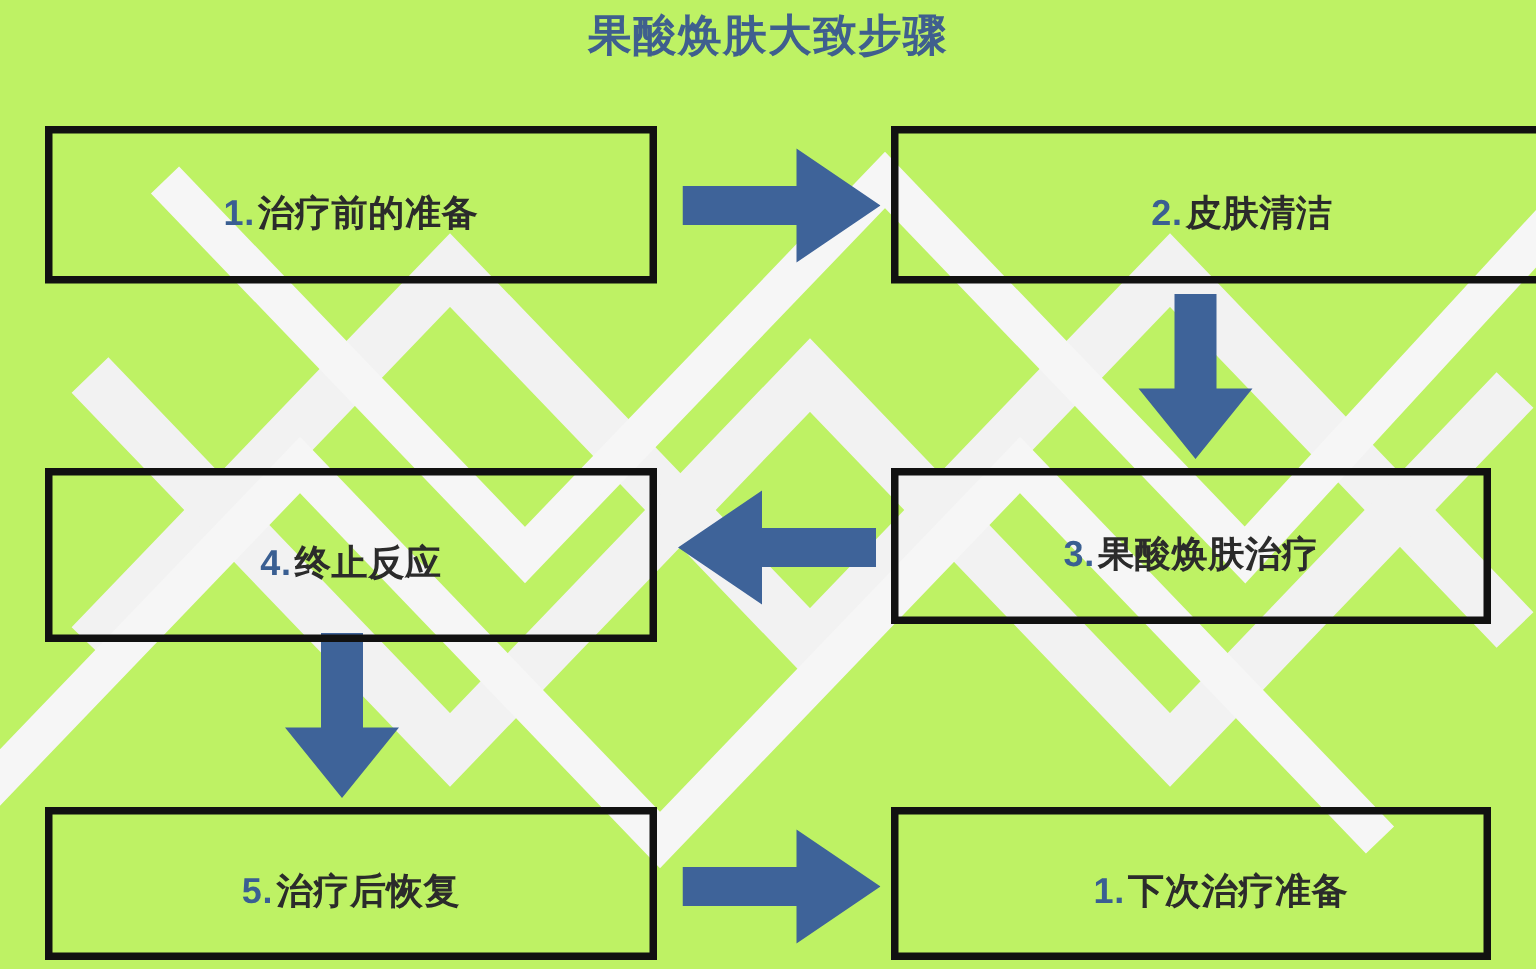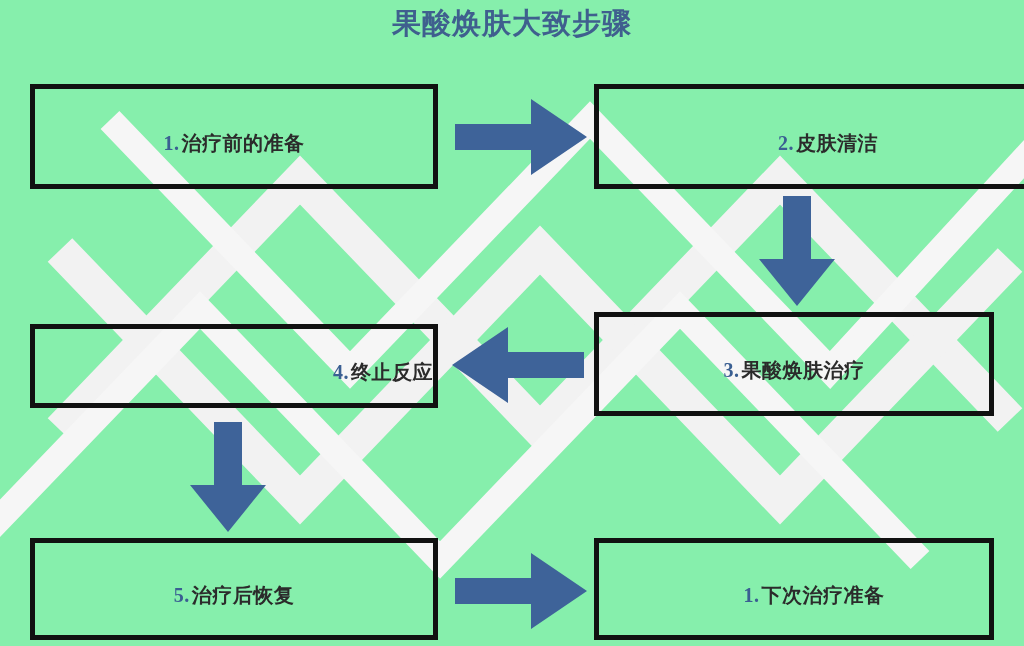--- a/index.html
+++ b/index.html
@@ -11,23 +11,22 @@
     height: 646px;
     background: #ffffff;
     font-family: "Liberation Sans", "DejaVu Sans", sans-serif;
     overflow: hidden;
   }
 
   #canvas {
     position: relative;
     width: 1024px;
     height: 646px;
-    background: #86efac;
+    background: #bef264;
     overflow: hidden;
-    font-family: Liberation Serif, serif;
   }
 
   
   #watermark {
     position: absolute;
     left: 0; top: 0;
     width: 1024px;
     height: 646px;
     z-index: 0;
     pointer-events: none;
@@ -53,39 +52,39 @@
     position: absolute;
     box-sizing: border-box;
     border: 5px solid #111111;
     background: transparent;
     display: flex;
     align-items: center;
     justify-content: center;
     z-index: 4;
   }
   .step-label {
-    font-size: 20px;
+    font-size: 24px;
     font-weight: bold;
     color: #2b2b2b;
     white-space: nowrap;
     letter-spacing: 0.5px;
     line-height: 1;
     margin-top: 12px;
   }
   .step-num {
     color: #3a5f92;
     font-weight: bold;
     margin-right: 2px;
   }
 
   
   #box-1 { left: 30px;  top: 84px;  width: 408px; height: 105px; }
   #box-2 { left: 594px; top: 84px;  width: 468px; height: 105px; }
   #box-3 { left: 594px; top: 312px; width: 400px; height: 104px; }
-  #box-4 { left: 30px;  top: 324px; width: 408px; height: 84px; justify-content: flex-end; }
+  #box-4 { left: 30px;  top: 312px; width: 408px; height: 116px; }
   #box-5 { left: 30px;  top: 538px; width: 408px; height: 102px; }
   #box-6 { left: 594px; top: 538px; width: 400px; height: 102px; padding-left: 40px; }
 
   
   .arrow {
     position: absolute;
     z-index: 3;
   }
   #arrow-1-2 { left: 455px; top: 97px;  width: 132px; height: 80px; }
   #arrow-2-3 { left: 757px; top: 196px; width: 80px;  height: 110px; }

